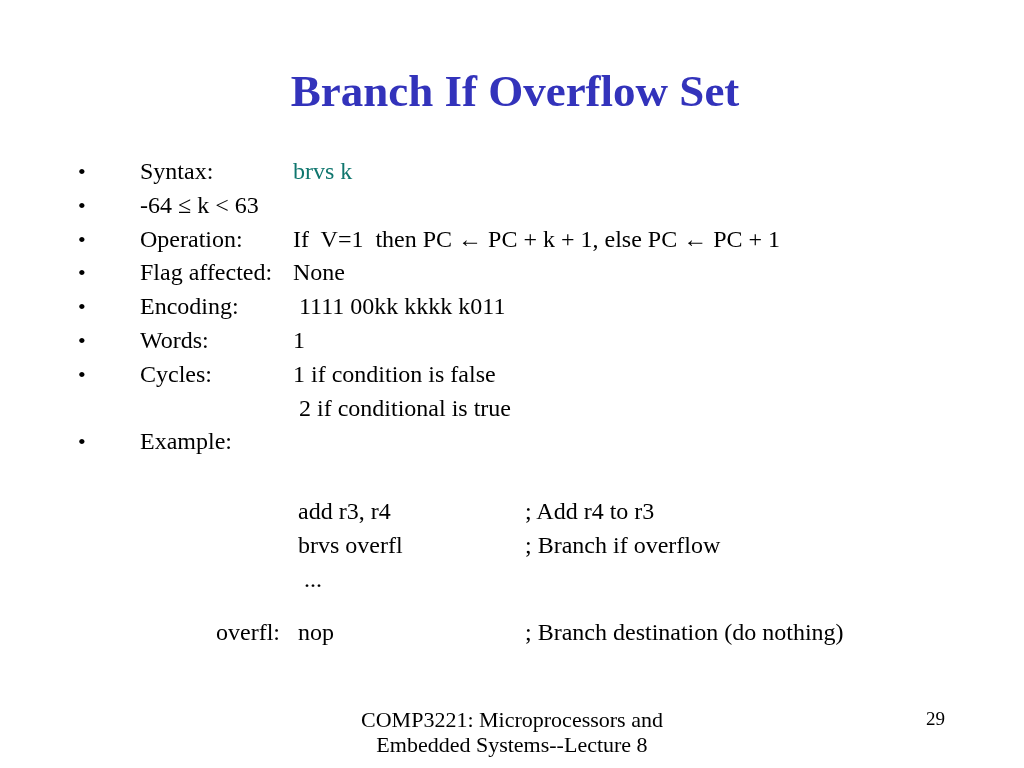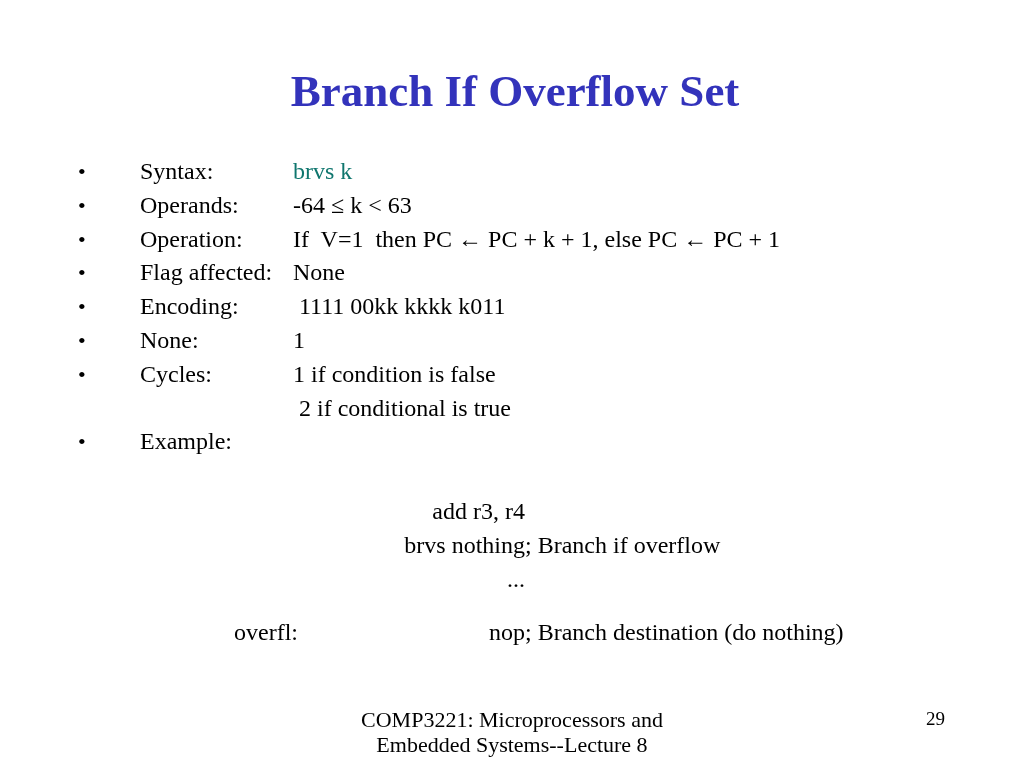--- a/index.html
+++ b/index.html
@@ -50,21 +50,20 @@
     white-space: pre;
   }
   .value {
     white-space: pre;
   }
   .code-block {
     position: absolute;
     left: 216px;
     top: 494px;
     font-size: 24px;
-    text-align: right;
   }
   .code-line {
     display: flex;
     align-items: baseline;
     line-height: 34px;
     white-space: pre;
   }
   .code-label {
     display: inline-block;
     width: 82px;
@@ -106,21 +105,20 @@
   <div class="bullets">
 
     <div class="row">
       <span class="bullet">•</span>
       <span class="label">Syntax:</span>
       <span class="value" style="color: #0f766e;">brvs k</span>
     </div>
 
     <div class="row">
       <span class="bullet">•</span>
-      <span class="label">Operands:</span>
       <span class="value">-64 ≤ k &lt; 63</span>
     </div>
 
     <div class="row">
       <span class="bullet">•</span>
       <span class="label">Operation:</span>
       <span class="value">If  V=1  then PC ← PC + k + 1, else PC ← PC + 1</span>
     </div>
 
     <div class="row">
@@ -130,21 +128,21 @@
     </div>
 
     <div class="row">
       <span class="bullet">•</span>
       <span class="label">Encoding:</span>
       <span class="value"> 1111 00kk kkkk k011</span>
     </div>
 
     <div class="row">
       <span class="bullet">•</span>
-      <span class="label">None:</span>
+      <span class="label">Words:</span>
       <span class="value">1</span>
     </div>
 
     <div class="row">
       <span class="bullet">•</span>
       <span class="label">Cycles:</span>
       <span class="value">1 if condition is false</span>
     </div>
 
     <div class="row">
@@ -159,25 +157,26 @@
       <span class="value"></span>
     </div>
 
   </div>
 
   <div class="code-block">
 
     <div class="code-line">
       <span class="code-label"></span>
       <span class="code-text">add r3, r4</span>
+      <span class="code-comment">; Add r4 to r3</span>
     </div>
 
     <div class="code-line">
       <span class="code-label"></span>
-      <span class="code-text">brvs nothing</span>
+      <span class="code-text">brvs overfl</span>
       <span class="code-comment">; Branch if overflow</span>
     </div>
 
     <div class="code-line">
       <span class="code-label"></span>
       <span class="code-text"> ...</span>
       <span class="code-comment"></span>
     </div>
 
     <div class="code-line">

